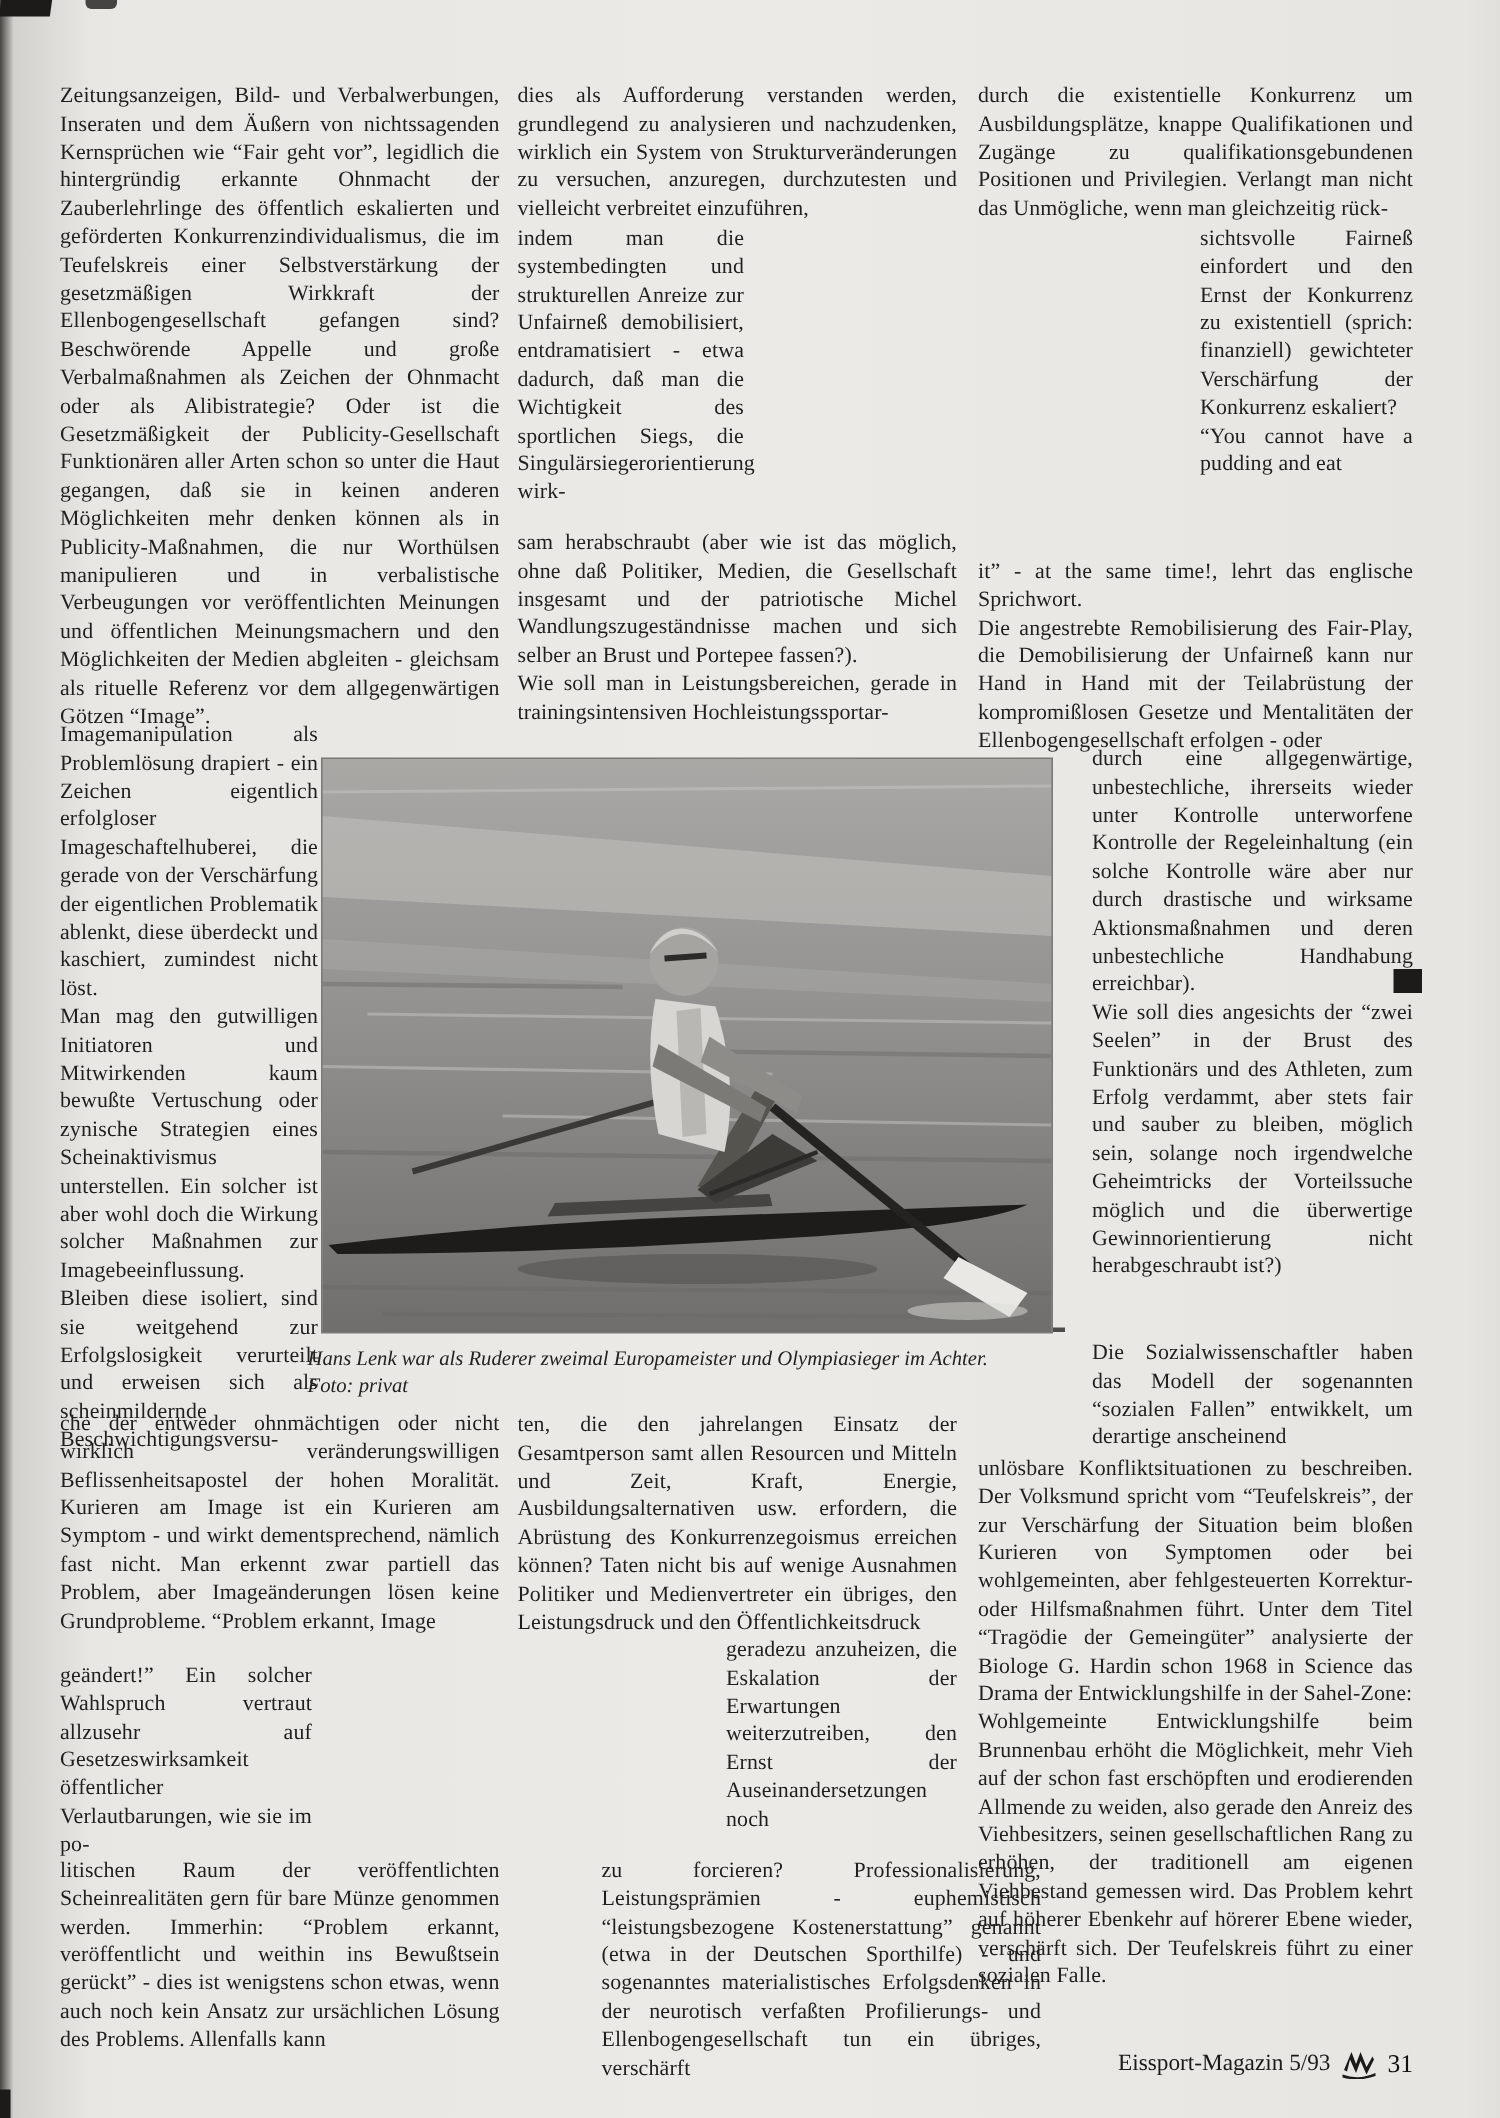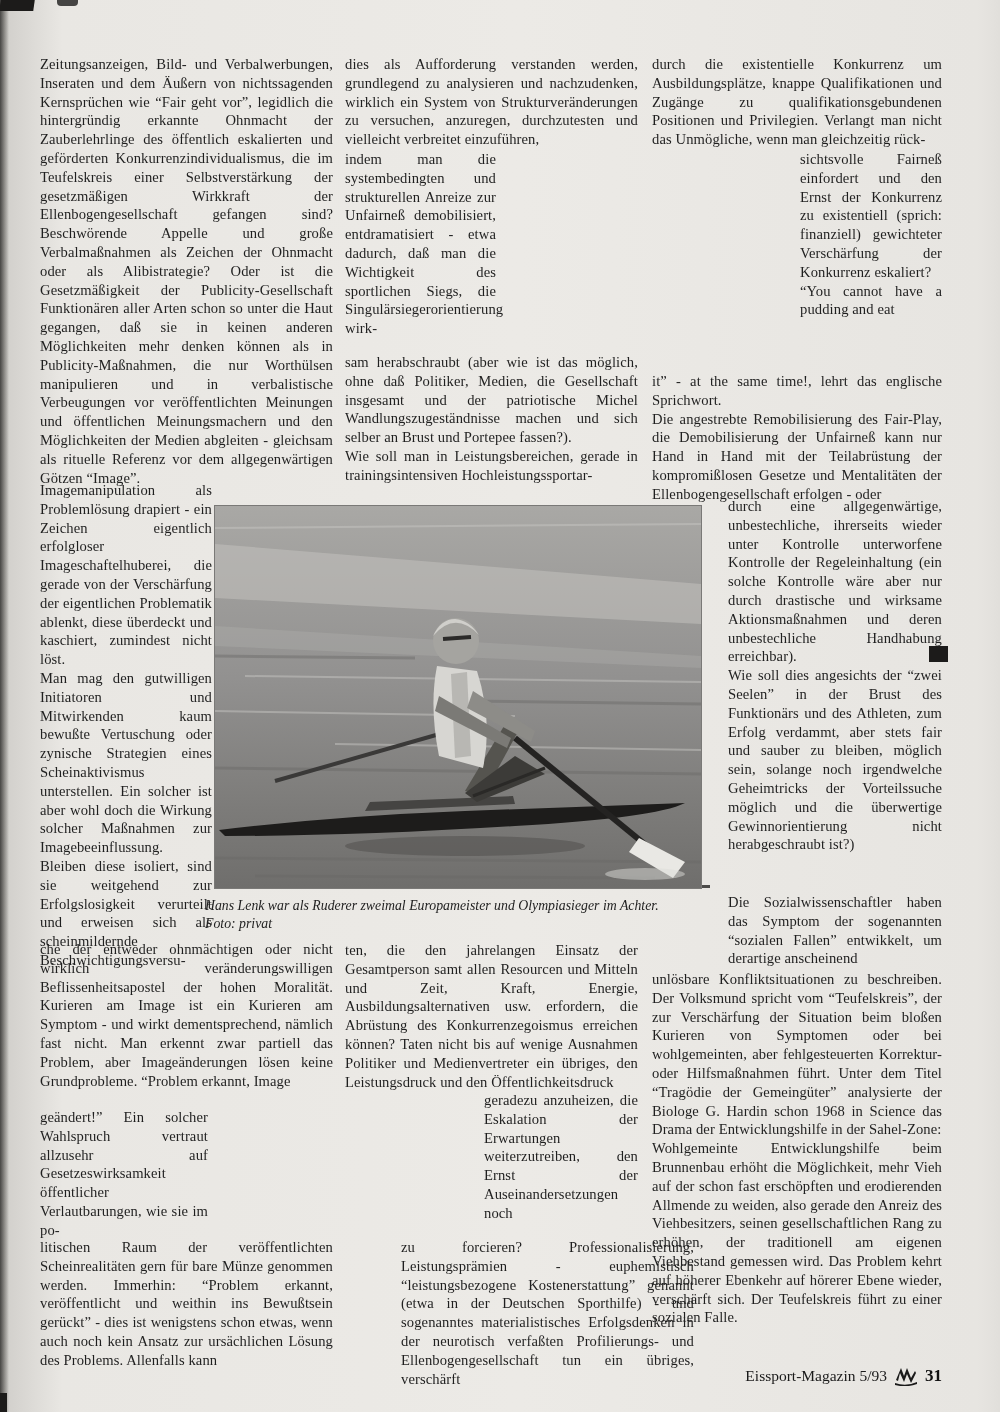--- a/index.html
+++ b/index.html
@@ -29,21 +29,21 @@
   }
   .photo{
     position:absolute;left:215px;top:506px;width:486px;height:382px;
     background:#8f8e8b;box-shadow:0 0 0 1px #7a7977;
   }
   .footer{
     position:absolute;left:650px;top:1366px;width:292px;
     display:flex;align-items:center;justify-content:flex-end;gap:7px;
   }
   .footer .mag{font-size:15.5px;color:#1a1a1a;}
-  .footer .pagenum{font-size:17px;font-weight:bold;color:#111;}
+  .footer .pagenum{font-size:17px;font-weight:normal;color:#111;}
   
   .edge-left{position:absolute;left:0;top:0;width:9px;height:1412px;
     background:linear-gradient(90deg,#2f2e2c 0,#8a8884 55%,rgba(0,0,0,0) 100%);opacity:.85;}
   .mark{position:absolute;background:#1c1b1a;}
   .mark-tl{left:0;top:0;width:34px;height:11px;transform:skewX(-8deg);}
   .mark-t2{left:57px;top:0;width:21px;height:6px;border-radius:0 0 4px 4px;opacity:.8;}
   .mark-tr{right:0;top:0;width:26px;height:44px;
     background:linear-gradient(225deg,#232221 30%,rgba(0,0,0,0) 75%);}
   .mark-right{left:929px;top:646px;width:19px;height:16px;}
   .mark-dash{left:697px;top:885px;width:13px;height:3px;background:#4d4c4a;}
@@ -77,21 +77,21 @@
   <div class="txt" style="left:484px;top:1091px;width:154px;">geradezu anzuheizen, die Eskalation der Erwartungen weiterzutreiben, den Ernst der Auseinandersetzungen noch</div>
   <div class="txt" style="left:366px;top:1238px;width:293px;margin-left:35px;">zu forcieren? Professionalisierung, Leistungsprämien - euphemistisch “leistungsbezogene Kostenerstattung” genannt (etwa in der Deutschen Sporthilfe) - und sogenanntes materialistisches Erfolgsdenken in der neurotisch verfaßten Profilierungs- und Ellenbogengesellschaft tun ein übriges, verschärft</div>
 
   <div class="txt" style="left:652px;top:55px;width:290px;">durch die existentielle Konkurrenz um Ausbildungsplätze, knappe Qualifikationen und Zugänge zu qualifikationsgebundenen Positionen und Privilegien. Verlangt man nicht das Unmögliche, wenn man gleichzeitig rück-</div>
   <div class="txt" style="left:800px;top:150px;width:142px;">sichtsvolle Fairneß einfordert und den Ernst der Konkurrenz zu existentiell (sprich: finanziell) gewichteter Verschärfung der Konkurrenz eskaliert?
 “You cannot have a pudding and eat</div>
   <div class="txt" style="left:652px;top:358px;width:290px;margin-top:14px;">it” -  at the same time!, lehrt das englische Sprichwort.
 Die angestrebte Remobilisierung des Fair-Play, die Demobilisierung der Unfairneß kann nur Hand in Hand mit der Teilabrüstung der kompromißlosen Gesetze und Mentalitäten der Ellenbogengesellschaft erfolgen - oder</div>
   <div class="txt" style="left:728px;top:497px;width:214px;">durch eine allgegenwärtige, unbestechliche, ihrerseits wieder unter Kontrolle unterworfene Kontrolle der Regeleinhaltung (ein solche Kontrolle wäre aber nur durch drastische und wirksame Aktionsmaßnahmen und deren unbestechliche Handhabung erreichbar).
 Wie soll dies angesichts der “zwei Seelen” in der Brust des Funktionärs und des Athleten, zum Erfolg verdammt, aber stets fair und sauber zu bleiben, möglich sein, solange noch irgendwelche Geheimtricks der Vorteilssuche möglich und die überwertige Gewinnorientierung nicht herabgeschraubt ist?)</div>
-  <div class="txt" style="left:728px;top:893px;width:214px;">Die Sozialwissenschaftler haben das Symptom der sogenannten “sozialen Fallen” entwikkelt, um derartige anscheinend</div>
+  <div class="txt" style="left:728px;top:893px;width:214px;">Die Sozialwissenschaftler haben das Modell der sogenannten “sozialen Fallen” entwikkelt, um derartige anscheinend</div>
   <div class="txt" style="left:652px;top:970px;width:290px;">unlösbare Konfliktsituationen zu beschreiben. Der Volksmund spricht vom “Teufelskreis”, der zur Verschärfung der Situation beim bloßen Kurieren von Symptomen oder bei wohlgemeinten, aber fehlgesteuerten Korrektur- oder Hilfsmaßnahmen führt. Unter dem Titel “Tragödie der Gemeingüter” analysierte der Biologe G. Hardin schon 1968 in Science das Drama der Entwicklungshilfe in der Sahel-Zone:
 Wohlgemeinte Entwicklungshilfe beim Brunnenbau erhöht die Möglichkeit, mehr Vieh auf der schon fast erschöpften und erodierenden Allmende zu weiden, also gerade den Anreiz des Viehbesitzers, seinen gesellschaftlichen Rang zu erhöhen, der traditionell am eigenen Viehbestand gemessen wird. Das Problem kehrt auf höherer Ebenkehr auf hörerer Ebene wieder, verschärft sich. Der Teufelskreis führt zu einer sozialen Falle.</div>
 
 
   <div class="photo">
     <svg width="486" height="382" viewBox="0 0 486 382" xmlns="http://www.w3.org/2000/svg">
       <defs>
         <linearGradient id="water" x1="0" y1="0" x2="0" y2="1">
           <stop offset="0" stop-color="#a9a8a5"></stop>
           <stop offset="0.45" stop-color="#929190"></stop>

